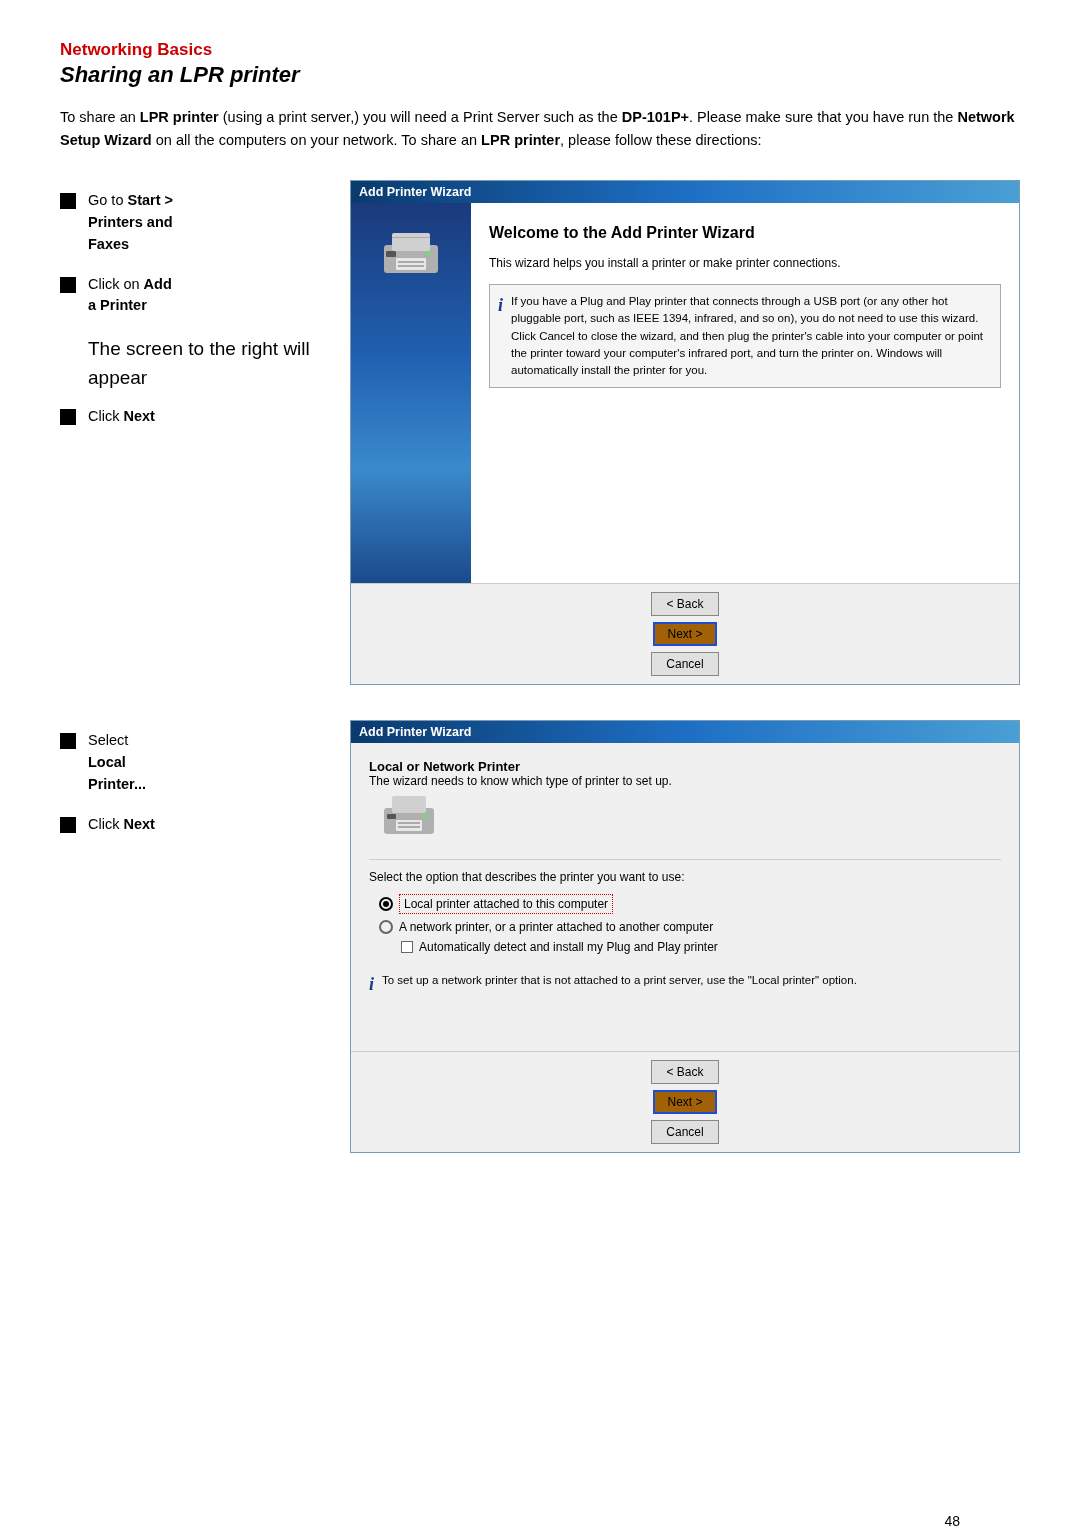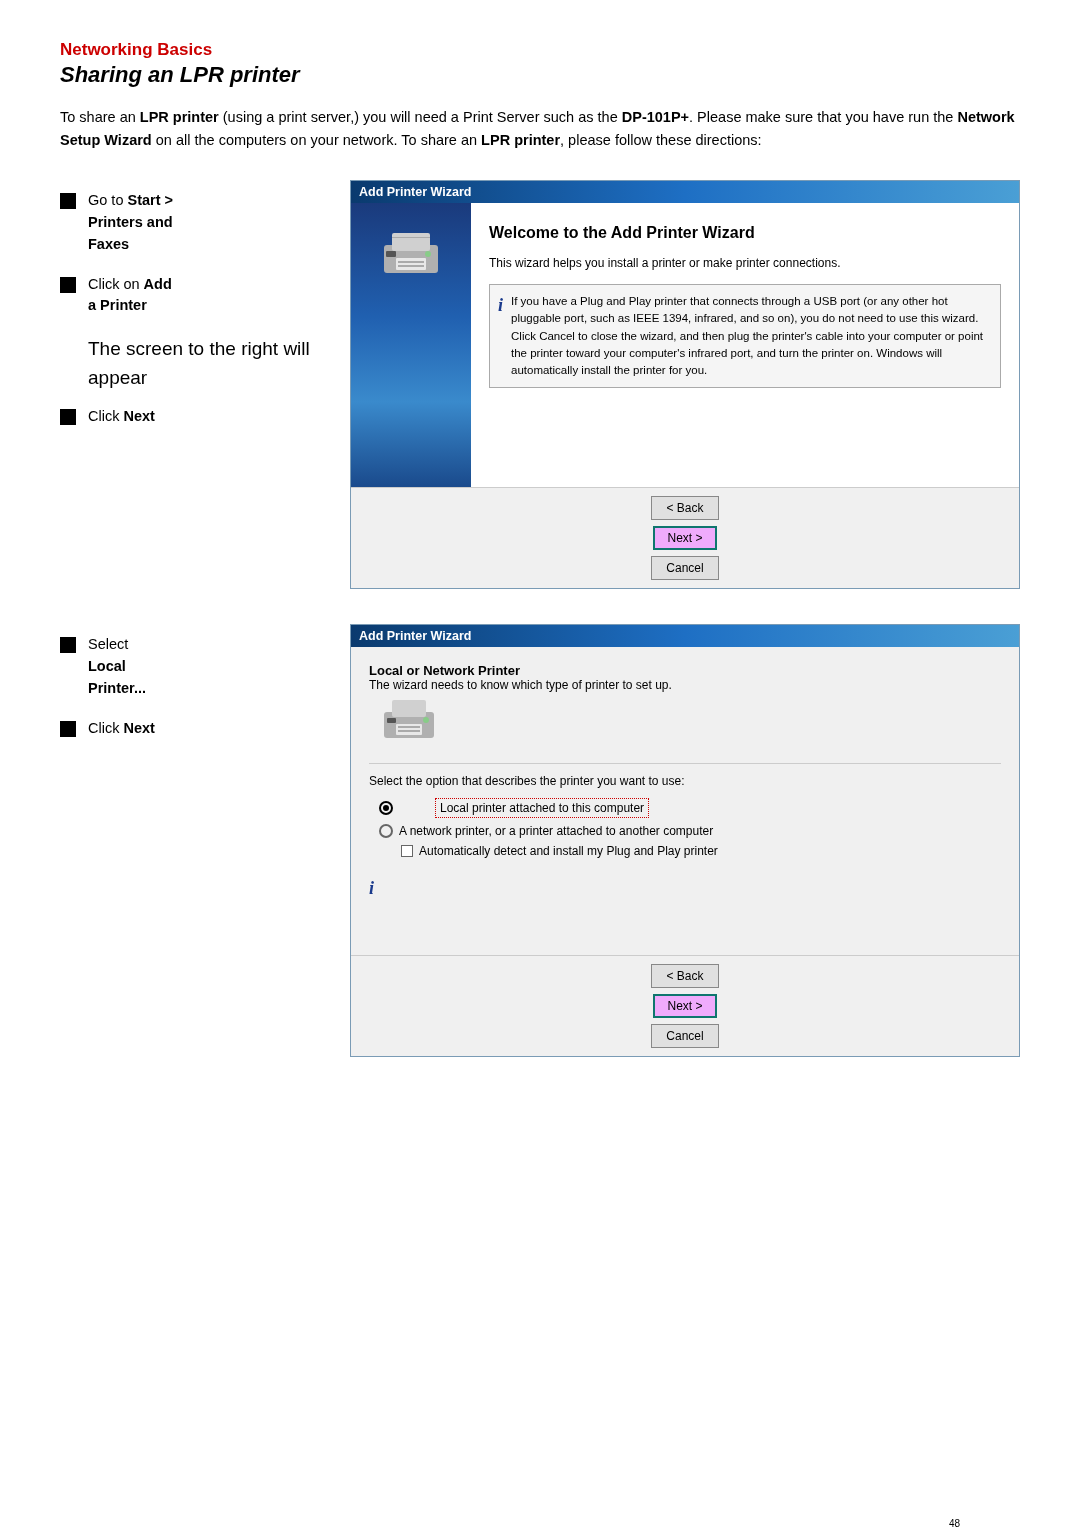--- a/index.html
+++ b/index.html
@@ -94,21 +94,21 @@
 
     .wizard-body {
       background: #ffffff;
       padding: 0;
     }
 
     
     .wizard-welcome {
       display: flex;
       flex-direction: row;
-      height: 284px;
+      height: 380px;
     }
 
     .wizard-left-blue {
       width: 120px;
       background: linear-gradient(to bottom, #1a3a7c 0%, #2060b0 40%, #3a8acc 70%, #1a4a8c 100%);
       flex-shrink: 0;
       display: flex;
       align-items: flex-start;
       justify-content: center;
       padding-top: 20px;
@@ -186,22 +186,22 @@
     .wizard-btn {
       padding: 4px 14px;
       font-size: 12px;
       background: #e0e0e0;
       border: 1px solid #888;
       cursor: pointer;
       color: #000;
     }
 
     .wizard-btn-next {
-      border: 2px solid #0f766e;
-      background: #f0abfc;
+      border: 2px solid #1d4ed8;
+      background: #a16207;
       font-size: 12px;
       padding: 3px 12px;
       cursor: pointer;
       color: #000;
     }
 
     
     .wizard2-body {
       padding: 16px 18px;
     }
@@ -295,39 +295,38 @@
       width: 12px;
       height: 12px;
       border: 1px solid #666;
       flex-shrink: 0;
       background: #fff;
     }
 
     .option-highlighted {
       border: 1px dotted #cc0000;
       padding: 2px 4px;
-      margin-left: 36px;
     }
 
     .wizard2-subindent {
       margin-left: 22px;
     }
 
     .wizard2-info-section {
       margin-top: 18px;
       display: flex;
       flex-direction: row;
       gap: 8px;
     }
 
     .page-number {
       position: absolute;
       bottom: 40px;
       right: 60px;
-      font-size: 10px;
+      font-size: 14px;
       color: #000;
     }
 
     .page-wrapper {
       position: relative;
       min-height: 1529px;
     }
 
     
     .section-block {
@@ -481,20 +480,21 @@
           </div>
 
           <div class="wizard2-option-row wizard2-subindent">
             <div class="checkbox-unchecked"></div>
             <span class="wizard2-option-text">Automatically detect and install my Plug and Play printer</span>
           </div>
         </div>
 
         <div class="wizard2-info-section">
           <div class="info-icon">i</div>
+          <div class="wizard2-info-text">To set up a network printer that is not attached to a print server, use the "Local printer" option.</div>
         </div>
 
         <div style="height: 40px;"></div>
       </div>
       <div class="wizard-footer">
         <button class="wizard-btn">&lt; Back</button>
         <button class="wizard-btn-next">Next &gt;</button>
         <button class="wizard-btn">Cancel</button>
       </div>
     </div>

